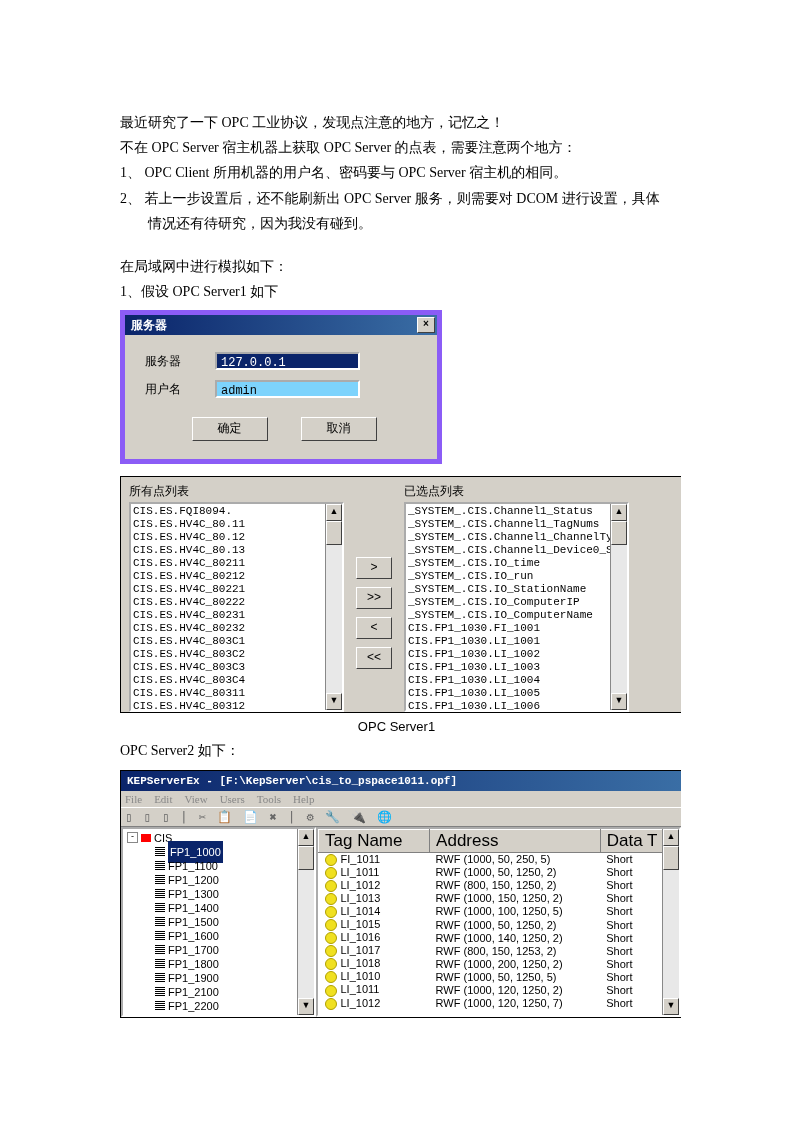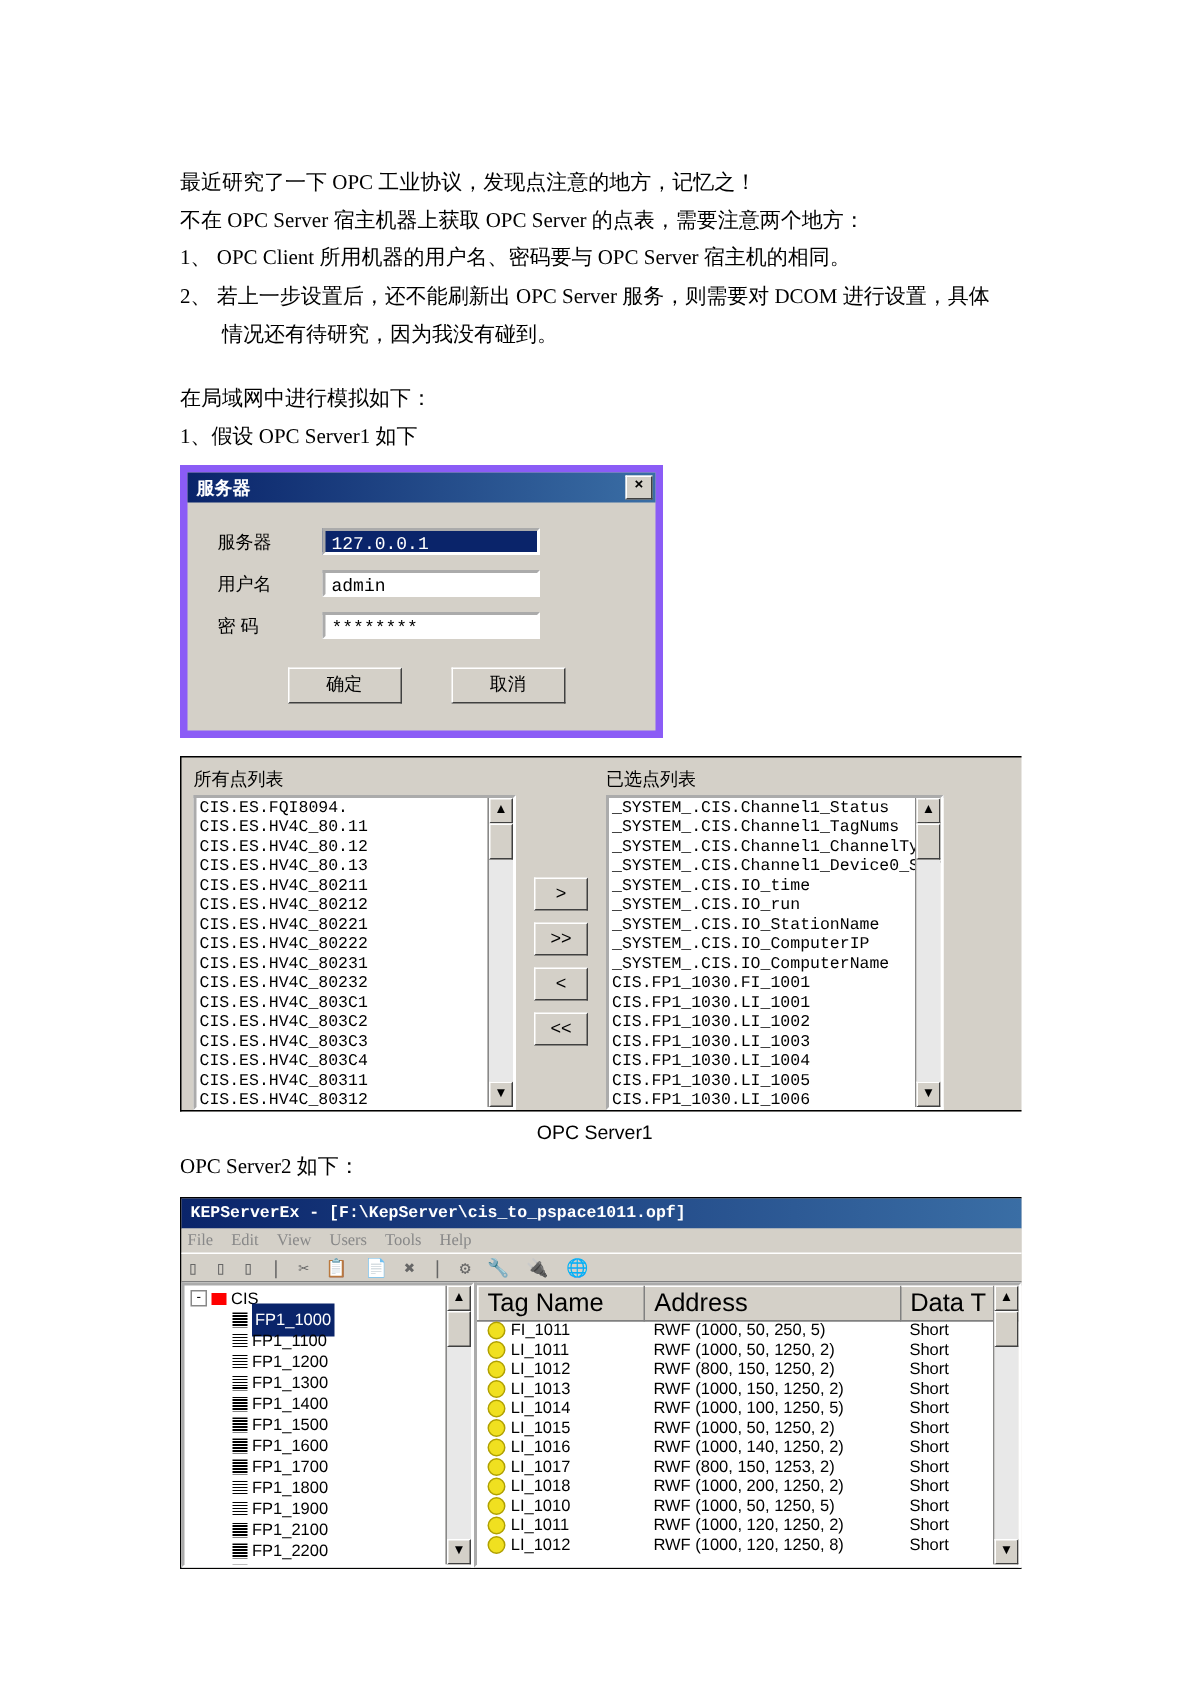--- a/index.html
+++ b/index.html
@@ -54,21 +54,21 @@
     line-height: 12px;
     text-align: center;
     font-family: sans-serif;
   }
   .dlg1-body { padding: 12px 14px 8px 20px; }
   .dlg1-row { display: flex; align-items: center; height: 28px; }
   .dlg1-row .lbl { width: 70px; }
   .winput {
     height: 18px;
     border: 2px inset #fff;
-    background: #ffffff;
+    background: #7dd3fc;
     padding: 0 4px;
     font-family: "Courier New", monospace;
     font-size: 12px;
     line-height: 18px;
     box-sizing: border-box;
   }
   .winput.sel { background: #0a246a; color: #fff; }
   .dlg1-row .winput { width: 145px; }
   .dlg1-btns { display: flex; justify-content: center; gap: 33px; padding: 14px 0 10px 0; }
   .wbtn {
@@ -216,24 +216,20 @@
       <span class="closebtn">×</span>
     </div>
     <div class="dlg1-body">
       <div class="dlg1-row">
         <span class="lbl">服务器</span>
         <span class="winput sel">127.0.0.1</span>
       </div>
       <div class="dlg1-row">
         <span class="lbl">用户名</span>
         <span class="winput">admin</span>
-      </div>
-      <div class="dlg1-row">
-        <span class="lbl">密  码</span>
-        <span class="winput">********</span>
       </div>
       <div class="dlg1-btns">
         <div class="wbtn">确定</div>
         <div class="wbtn">取消</div>
       </div>
     </div>
   </div>
 
   <div class="dlg2">
     <div class="dlg2-body">
@@ -398,21 +394,21 @@
                 <td>RWF (1000, 50, 1250, 5)</td>
                 <td>Short</td>
               </tr>
               <tr>
                 <td><span class="tag-icon"></span>LI_1011</td>
                 <td>RWF (1000, 120, 1250, 2)</td>
                 <td>Short</td>
               </tr>
               <tr>
                 <td><span class="tag-icon"></span>LI_1012</td>
-                <td>RWF (1000, 120, 1250, 8)</td>
+                <td>RWF (1000, 120, 1250, 7)</td>
                 <td>Short</td>
               </tr>
             </tbody>
         </table>
         <div class="scrollv">
           <div class="arr">▲</div>
             <div class="track">
               <div class="thumb"></div>
             </div>
             <div class="arr">▼</div>

